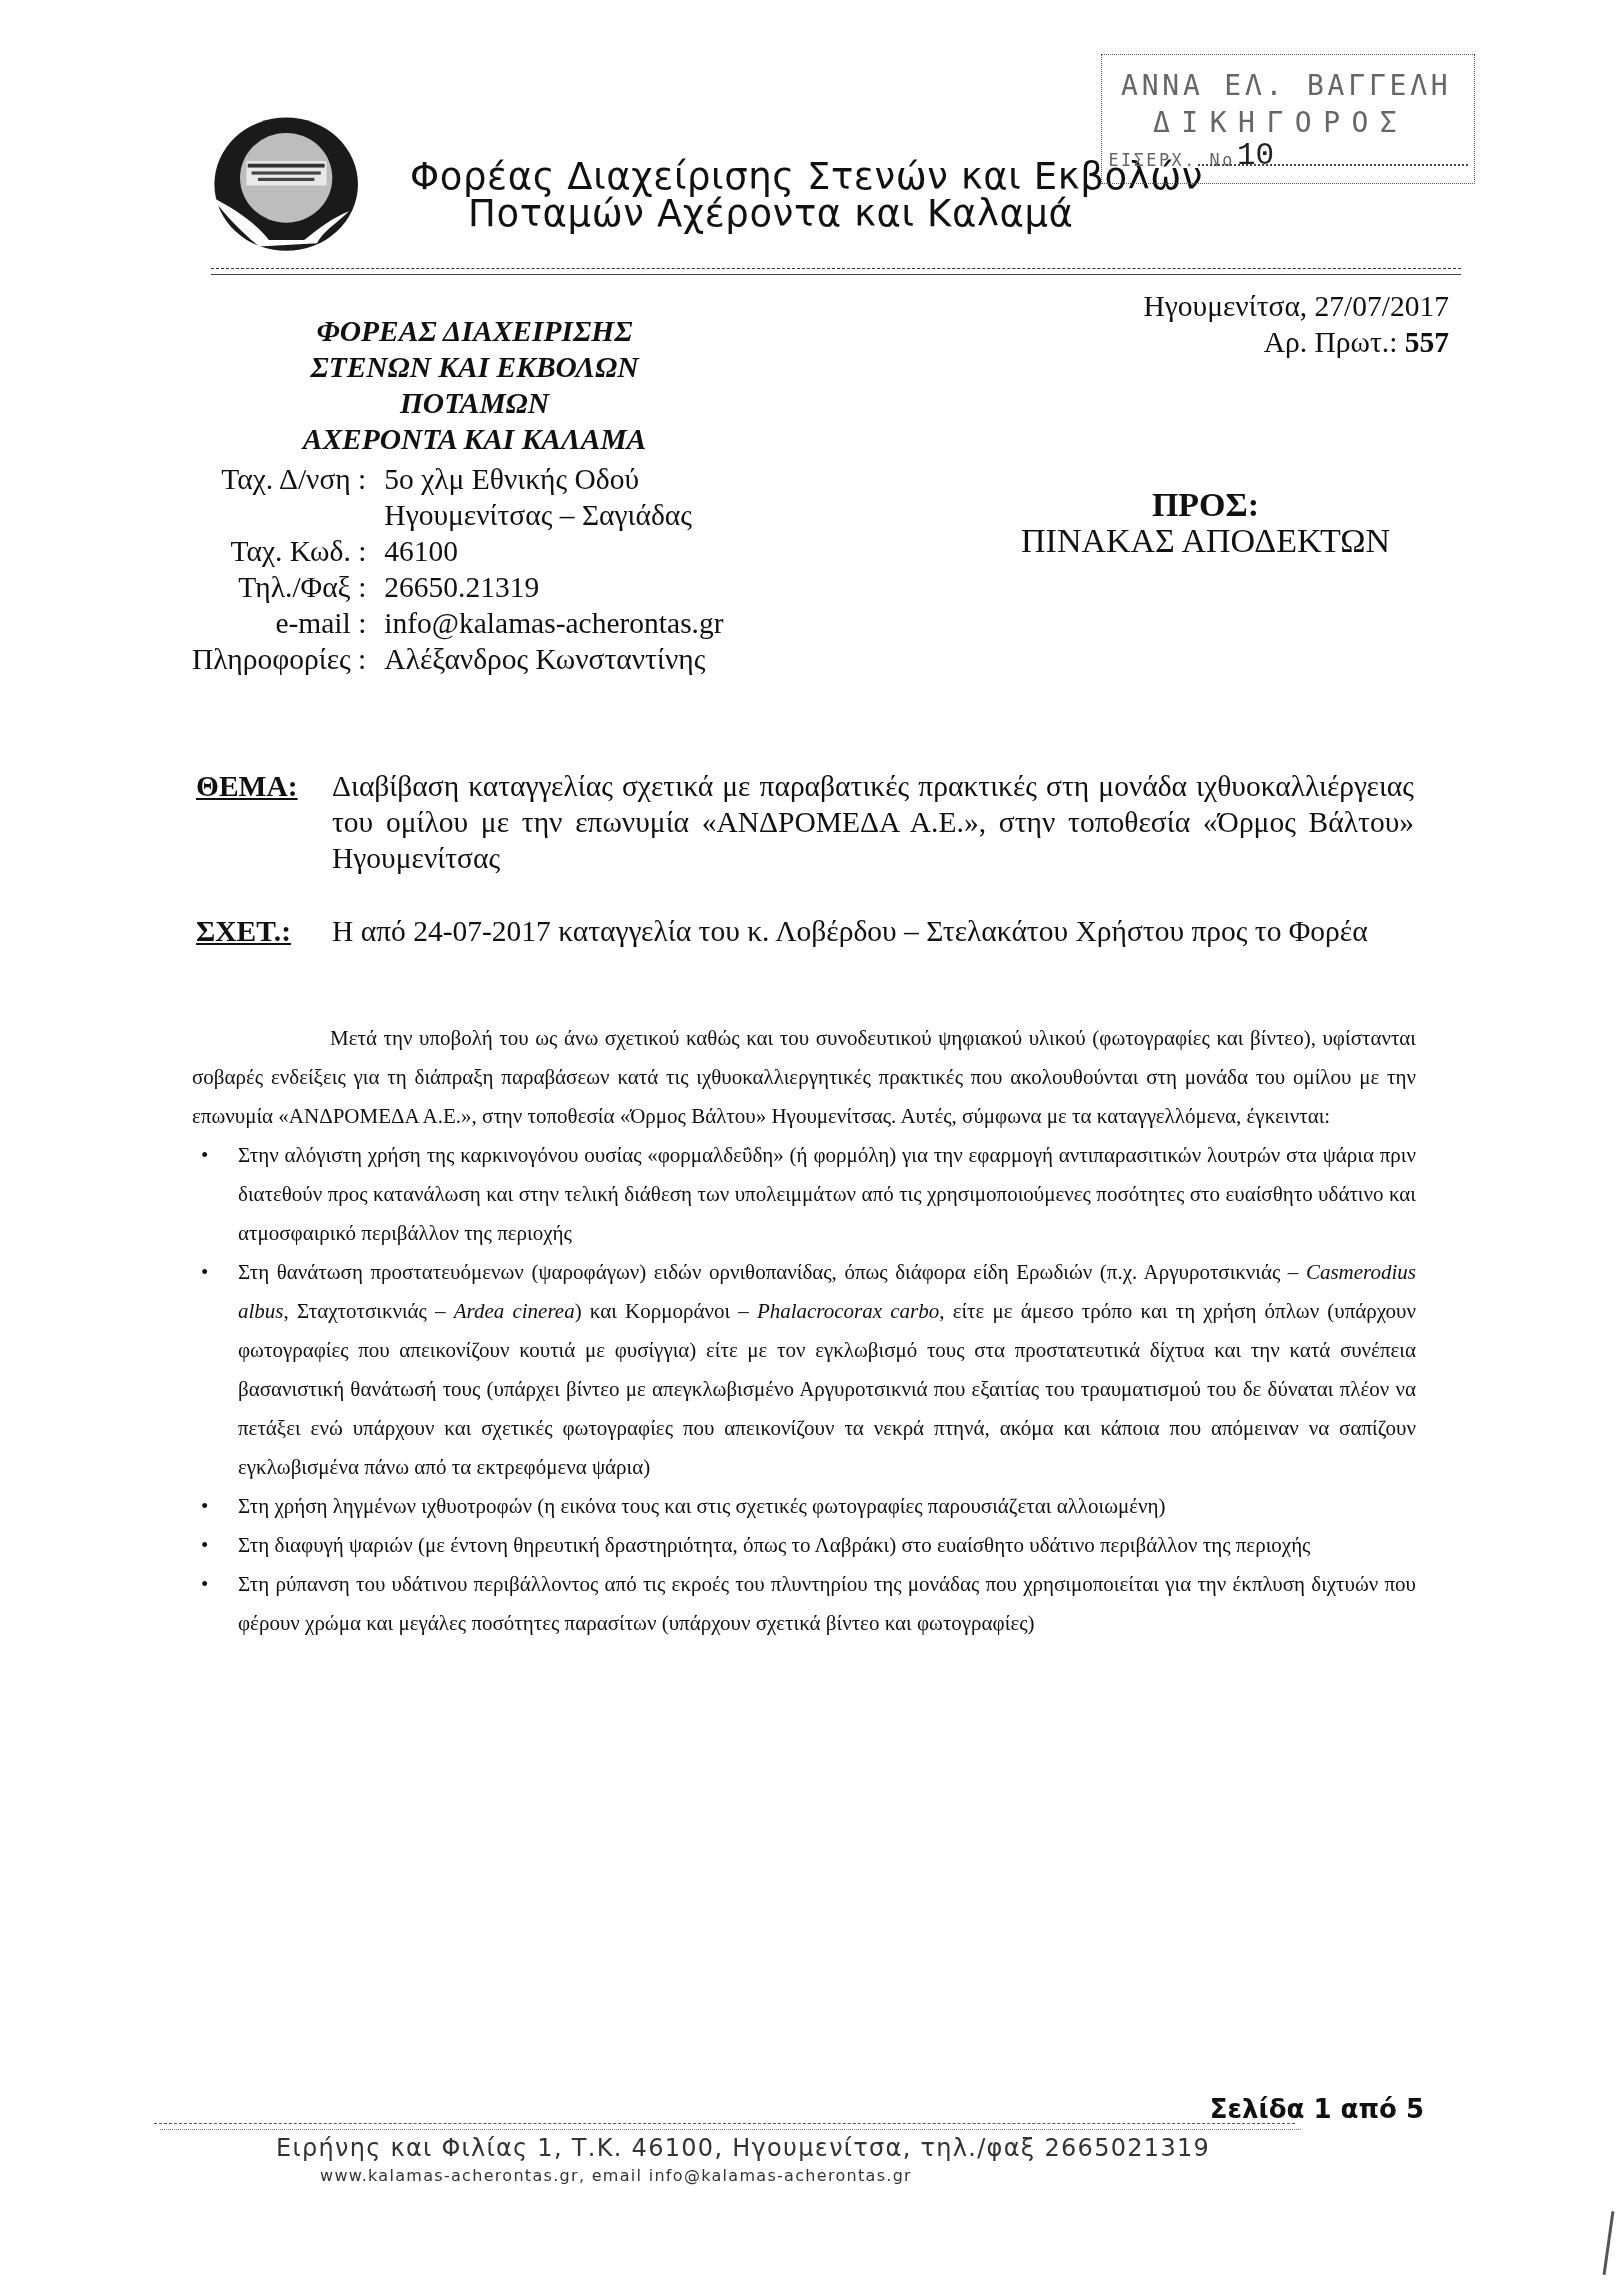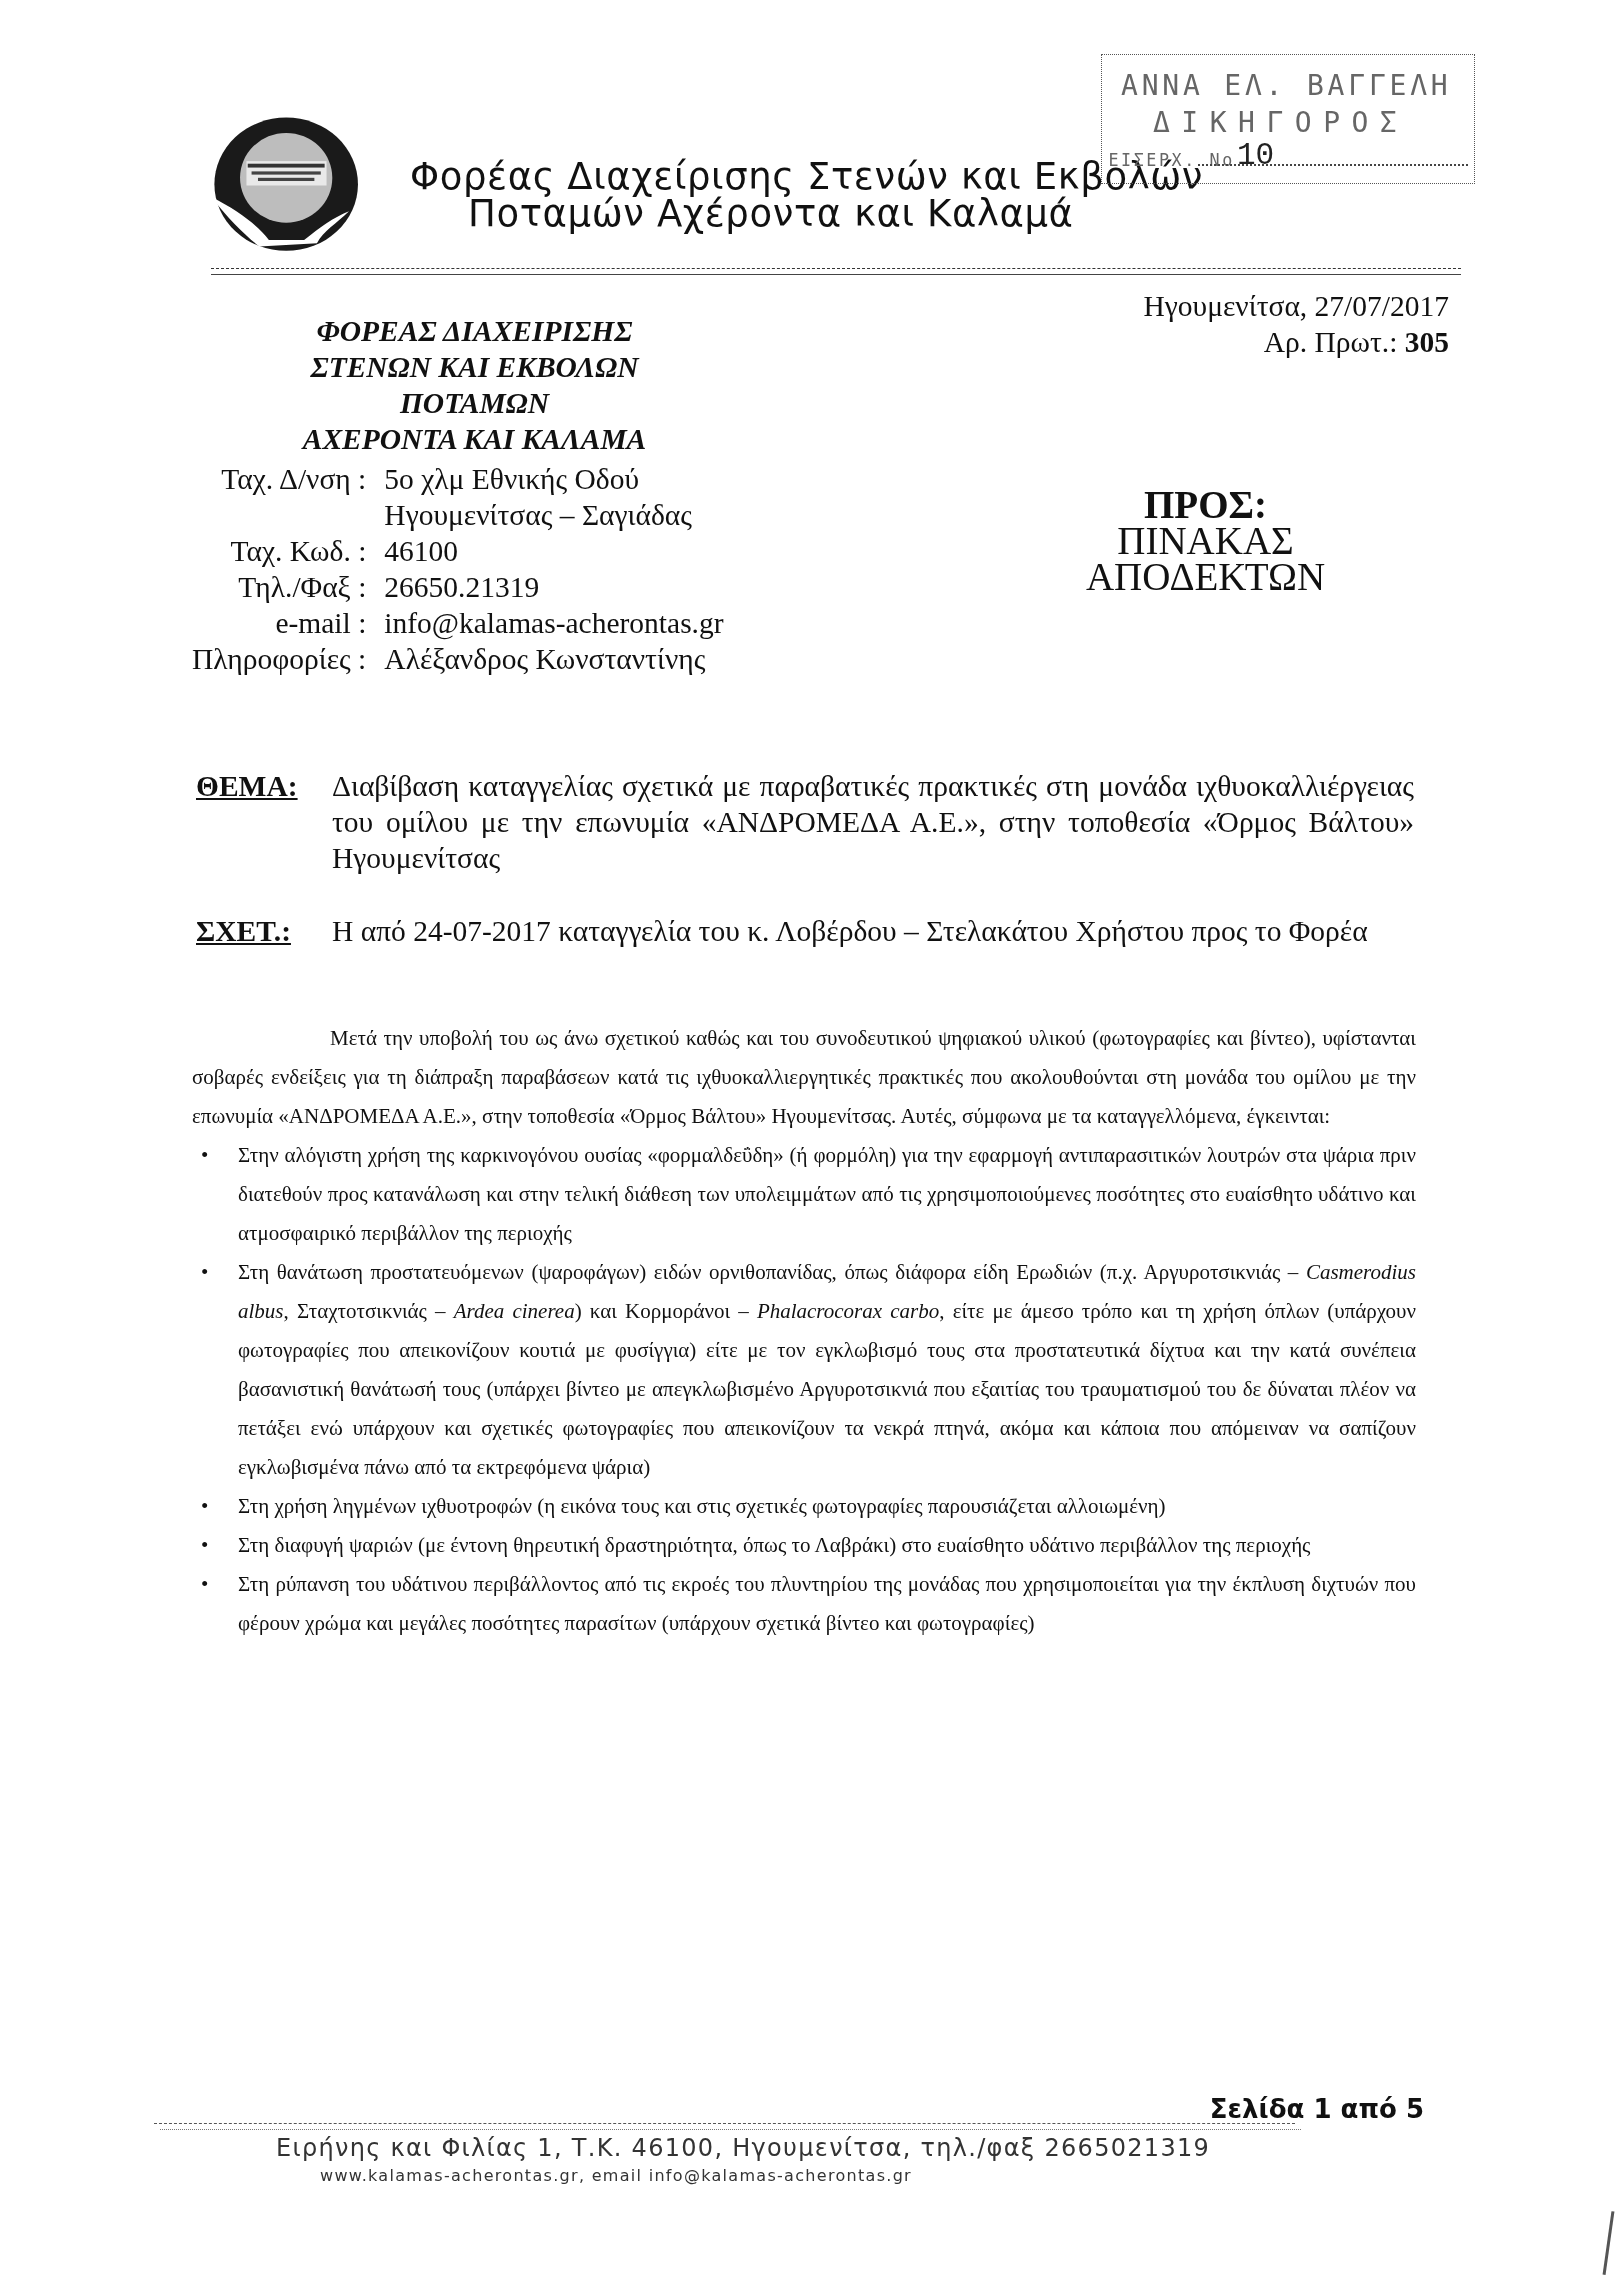--- a/index.html
+++ b/index.html
@@ -27,21 +27,21 @@
   
   .org { left:244px; top:313px; width:461px; text-align:center; font-weight:bold; font-size:29.5px; line-height:36px;font-style:italic; }
   .meta-right { right:167px; top:288px; text-align:right; font-size:29.5px; line-height:36px; }
   .meta-right .prot b { font-weight:bold; }
   .contact { left:192px; top:461px; font-size:29.5px; line-height:36px; }
   .contact table { border-collapse:collapse; }
   .contact td { padding:0; vertical-align:top; }
   .contact td.lbl { text-align:right; padding-right:18px; white-space:nowrap; }
   .contact td.val { white-space:nowrap; }
 
-  .recipient { left:997px; top:487px; width:417px; text-align:center; font-size:39px; line-height:36px; }
+  .recipient { left:997px; top:487px; width:417px; text-align:center; font-size:34px; line-height:36px; }
   .recipient .to { font-weight:bold; }
 
   
   .section { left:196px; width:1218px; font-size:29.5px; line-height:36px; }
   .section .key { position:absolute; left:0; top:0; font-weight:bold; text-decoration:underline; }
   .section .txt { margin-left:136px; text-align:justify; }
   .subject { top:768px; }
   .ref { top:913px; }
 
   
@@ -90,21 +90,21 @@
 <div class="abs org serif">
   <div>ΦΟΡΕΑΣ ΔΙΑΧΕΙΡΙΣΗΣ</div>
   <div>ΣΤΕΝΩΝ ΚΑΙ ΕΚΒΟΛΩΝ ΠΟΤΑΜΩΝ</div>
   <div>ΑΧΕΡΟΝΤΑ ΚΑΙ ΚΑΛΑΜΑ</div>
 </div>
 
 <div class="abs meta-right serif">
   <div>Ηγουμενίτσα, 27/07/2017</div>
   <div class="prot">
     <span>Αρ. Πρωτ.:</span>
-    <b>305</b>
+    <b>557</b>
   </div>
 </div>
 
 <div class="abs contact serif">
   <table>
     <tbody>
         <tr>
           <td class="lbl">Ταχ. Δ/νση :</td>
           <td class="val">5ο χλμ Εθνικής Οδού</td>
         </tr>

